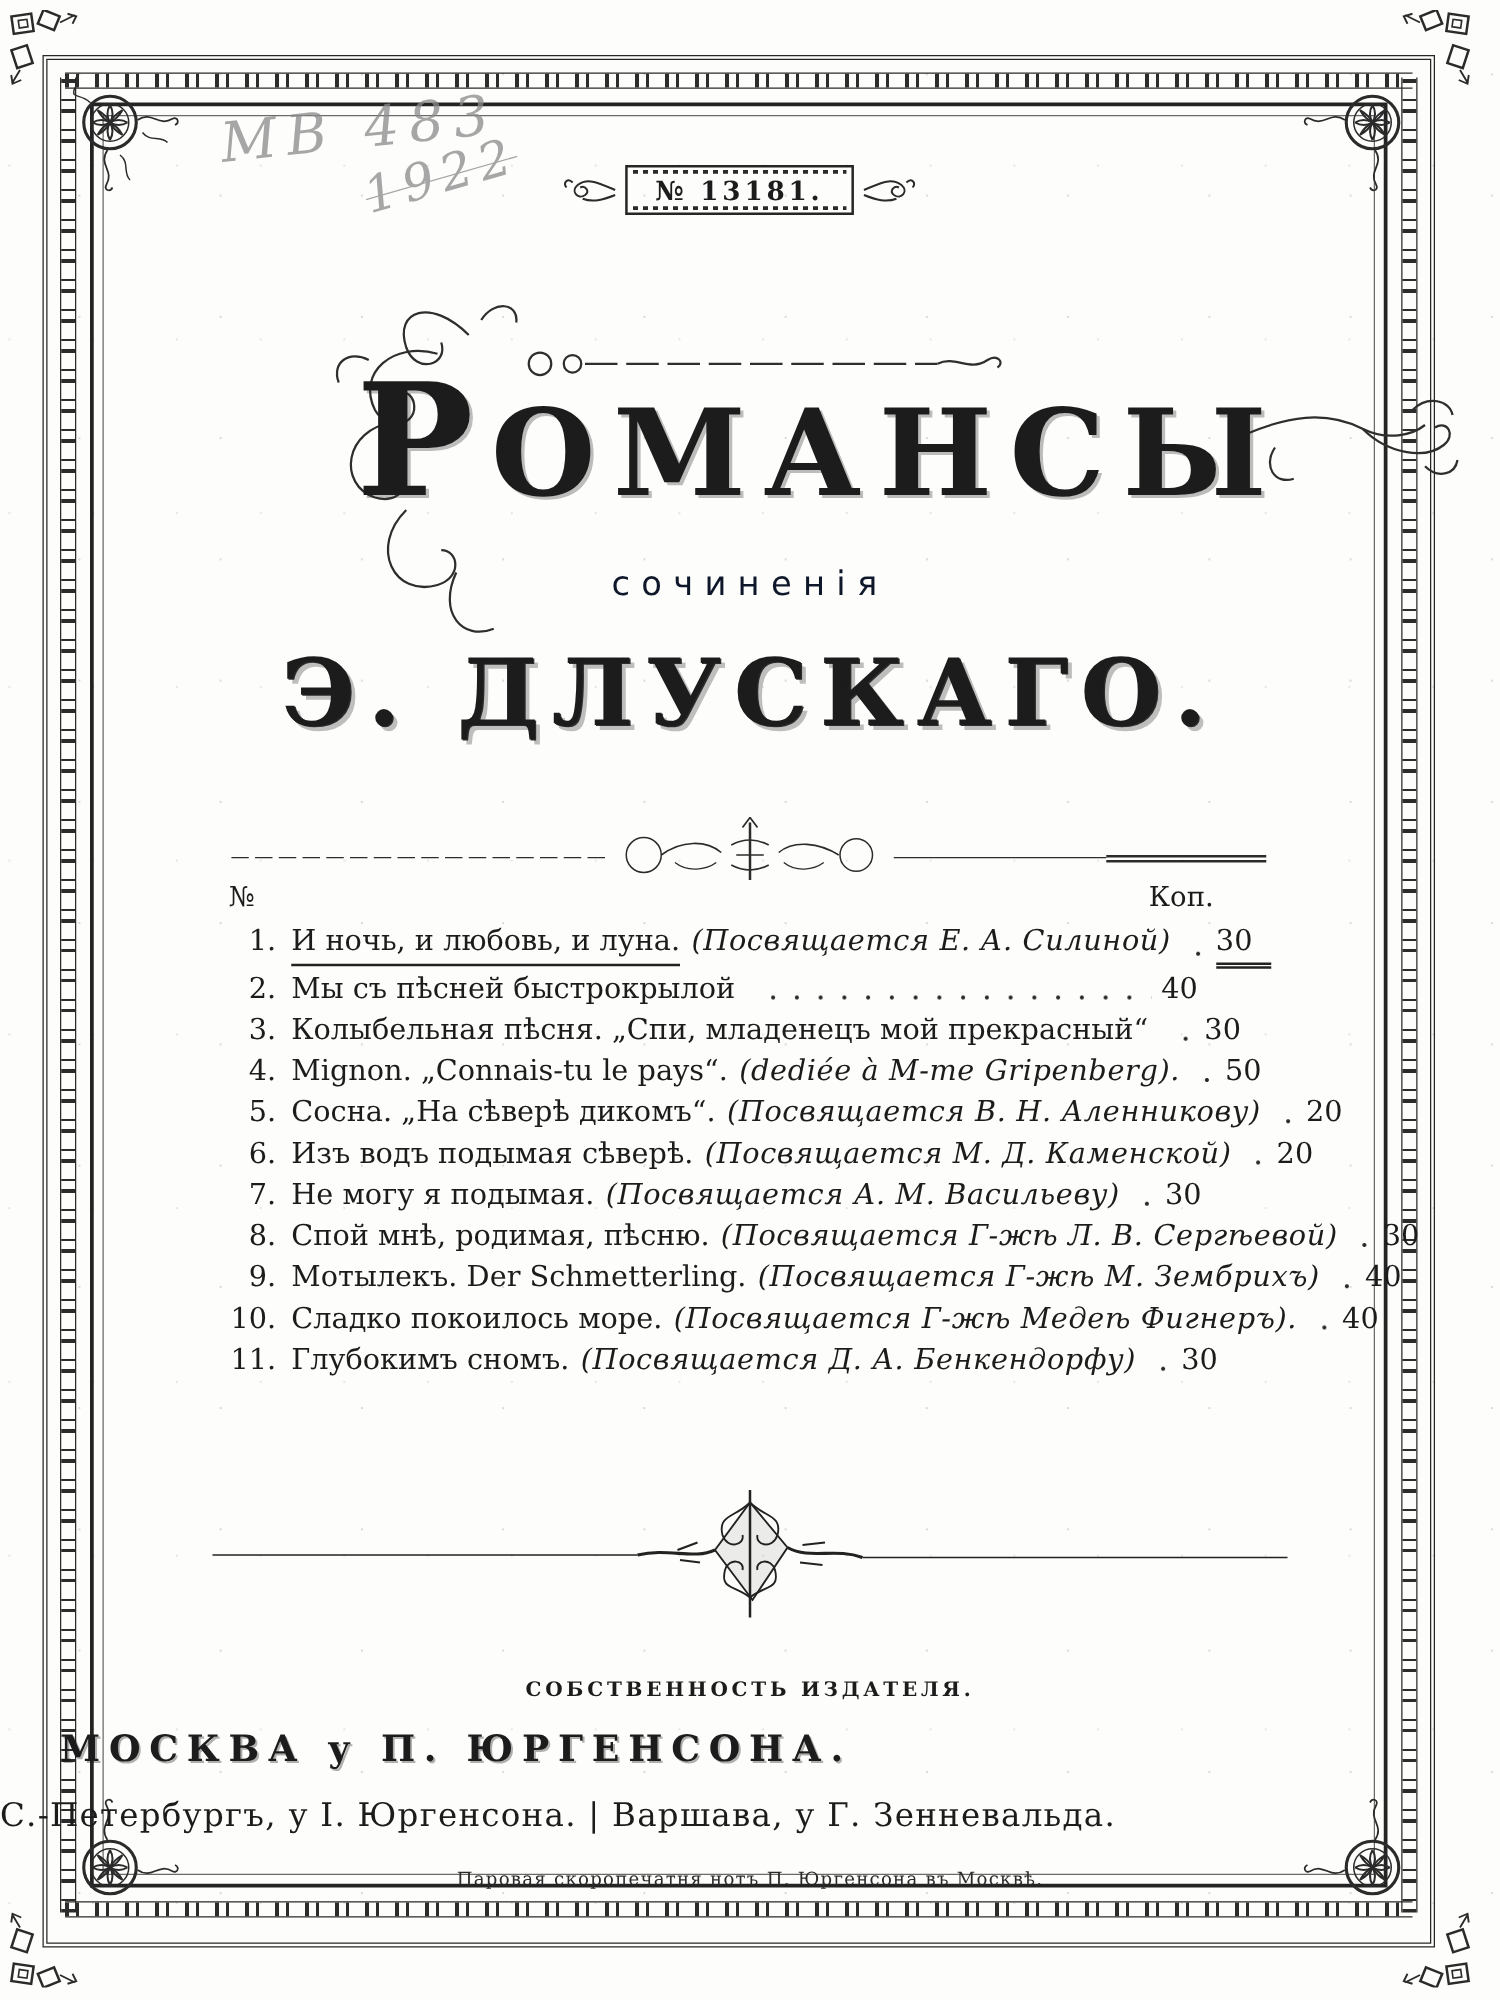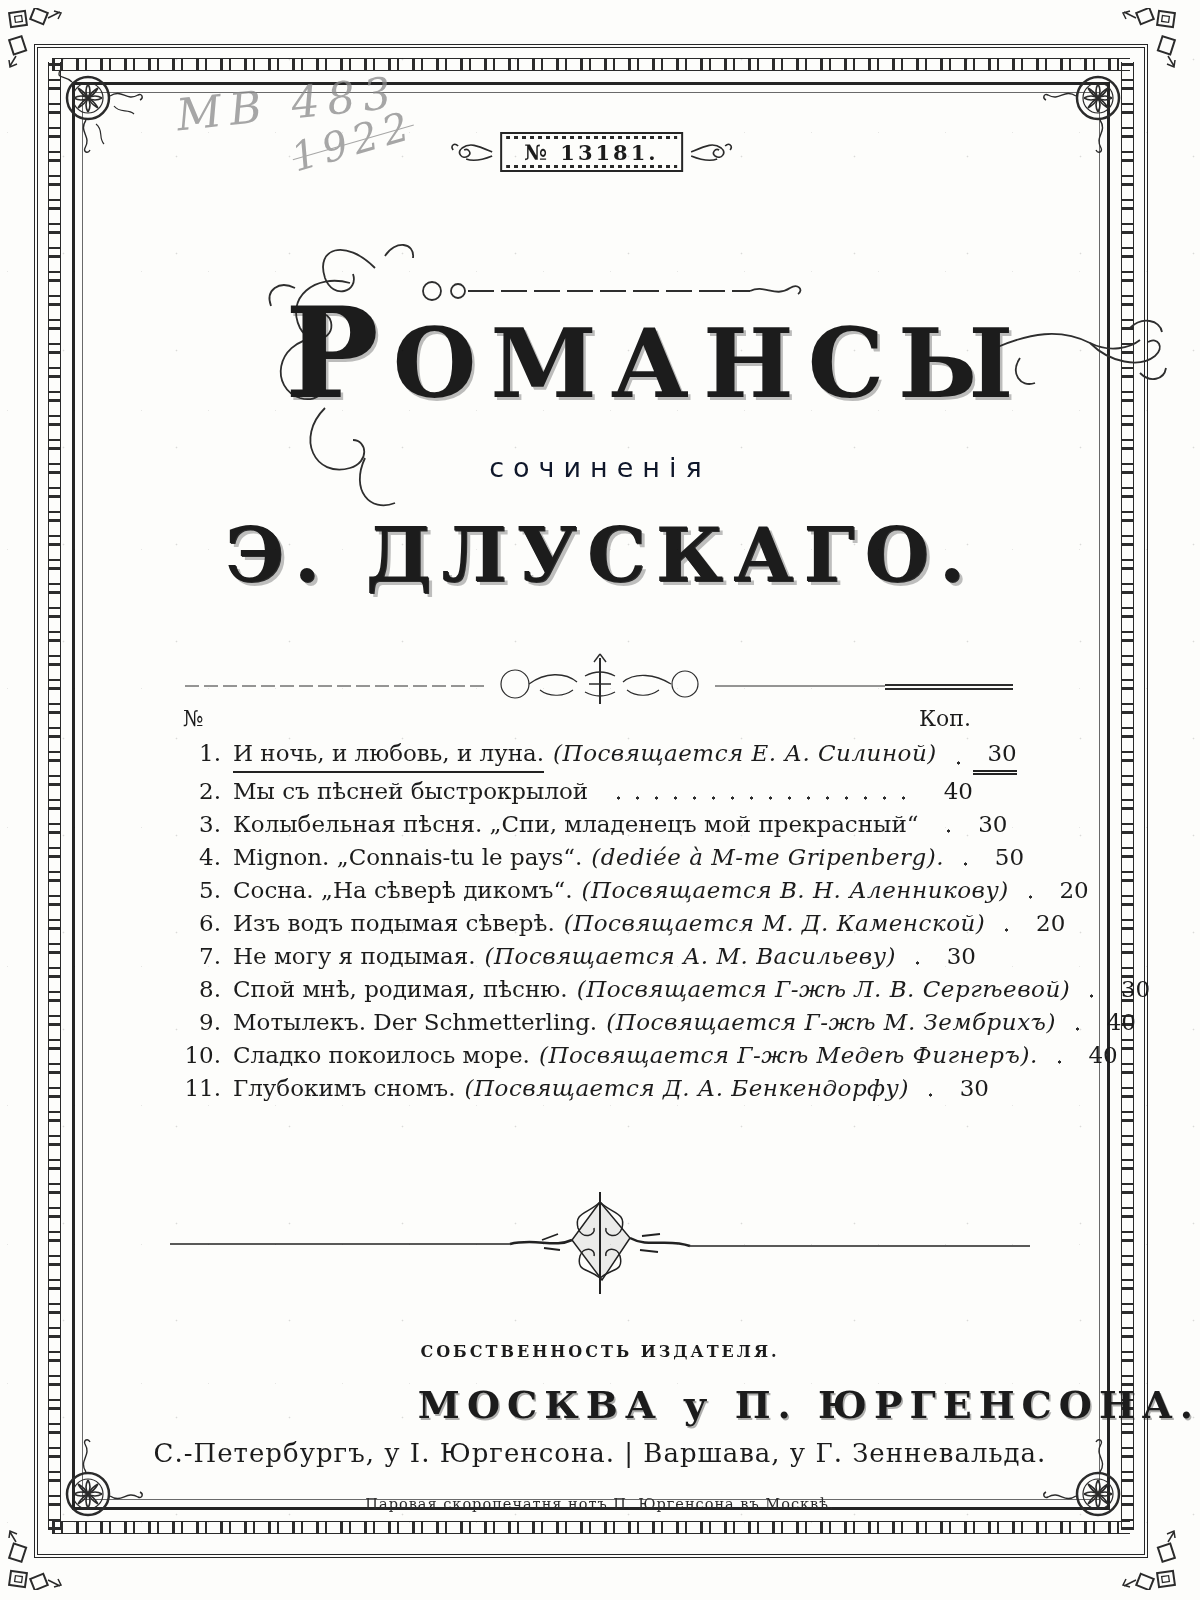--- a/index.html
+++ b/index.html
@@ -95,33 +95,33 @@
   .list-head { display:flex; justify-content:space-between; margin-bottom:6px; }
   .head-no { font-size:22px; }
   .head-kop { font-size:22px; padding-right:2px; }
   .row { display:flex; align-items:baseline; line-height:33px; white-space:nowrap; }
   .num { flex:0 0 38px; text-align:right; margin-right:12px; }
   .t  { }
   .ded { font-style:italic; margin-left:9px; letter-spacing:.5px; }
   .dots { flex:1 1 auto; align-self:stretch; margin:0 8px 0 10px; min-width:18px;
     background-image:radial-gradient(circle, #2b2b2b 1.4px, transparent 1.8px);
     background-size:19px 8px; background-repeat:repeat-x; background-position:2px 74%; }
-  .price { flex:0 0 44px; text-align:right; }
+  .price { flex:0 0 44px; text-align:left; }
   .marked .t { border-bottom:2px solid #222; padding-bottom:1px; }
   .marked .price { border-bottom:5px double #222; }
 
   .divider2 { position:absolute; top:1188px; left:160px; width:880px; height:110px; }
 
   
   .ownership { position:absolute; top:1342px; width:1200px; text-align:center;
     font-size:16px; font-weight:bold; letter-spacing:3px; }
-  .pub-main { position:absolute; top:1382px; width:1200px; text-align:right;
-    font-size:38px; font-weight:bold; letter-spacing:7px; white-space:nowrap;
-    text-shadow:1.5px 1.5px 0 rgba(30,30,30,.35); }
-  .pub-sec { position:absolute; top:1438px; width:1200px; text-align:center;
+  .pub-main { position:absolute; top:1382px; width:1200px; text-align:left;
+    font-size:29px; font-weight:bold; letter-spacing:7px; white-space:nowrap;
+    text-shadow:1.5px 1.5px 0 rgba(30,30,30,.35);padding-left:48px; }
+  .pub-sec { position:absolute; top:1438px; width:1200px; 
     font-size:26px; letter-spacing:1px; }
   .printer { position:absolute; top:1496px; width:1200px; text-align:center;
     font-size:14.5px; font-weight:normal; letter-spacing:1px; color:#2a2a2a; }
 
   svg { display:block; }
 </style>
 </head>
 <body>
 
 <div class="page">

